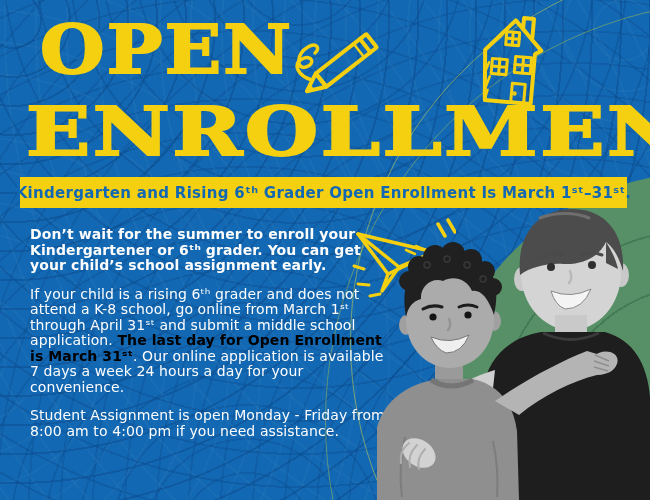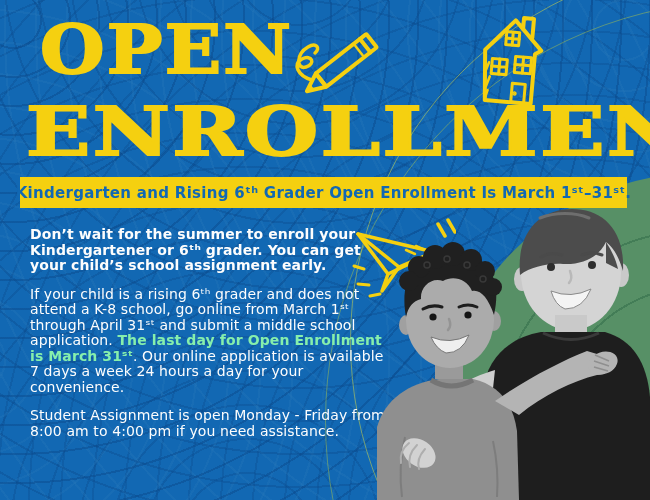--- a/index.html
+++ b/index.html
@@ -41,21 +41,21 @@
   .headline.enrollment span{transform:scaleX(1.24);}
   .banner{
     position:absolute;left:20px;top:177px;width:607px;height:31px;
     background:#f5d010;color:#1268b3;
     display:flex;align-items:center;justify-content:center;
     font-weight:bold;font-size:15px;letter-spacing:0.3px;white-space:nowrap;
   }
   .content{position:absolute;left:30px;top:219px;width:366px;color:#fdfdfd;}
   .content p{margin:8px 0 13px;font-size:14px;line-height:15.5px;letter-spacing:0.1px;}
   .content p.lead{font-weight:bold;}
-  .content .hl{color:#86efac;font-weight:bold;}
+  .content .hl{color:#000000;font-weight:bold;}
   .doodle{position:absolute;}
   .doodle-pencil{left:286px;top:12px;}
   .doodle-house{left:458px;top:8px;}
   .doodle-airplane{left:348px;top:212px;}
   .photo{position:absolute;left:375px;top:205px;}
 </style>
 </head>
 <body>
 
 <div class="stage">

